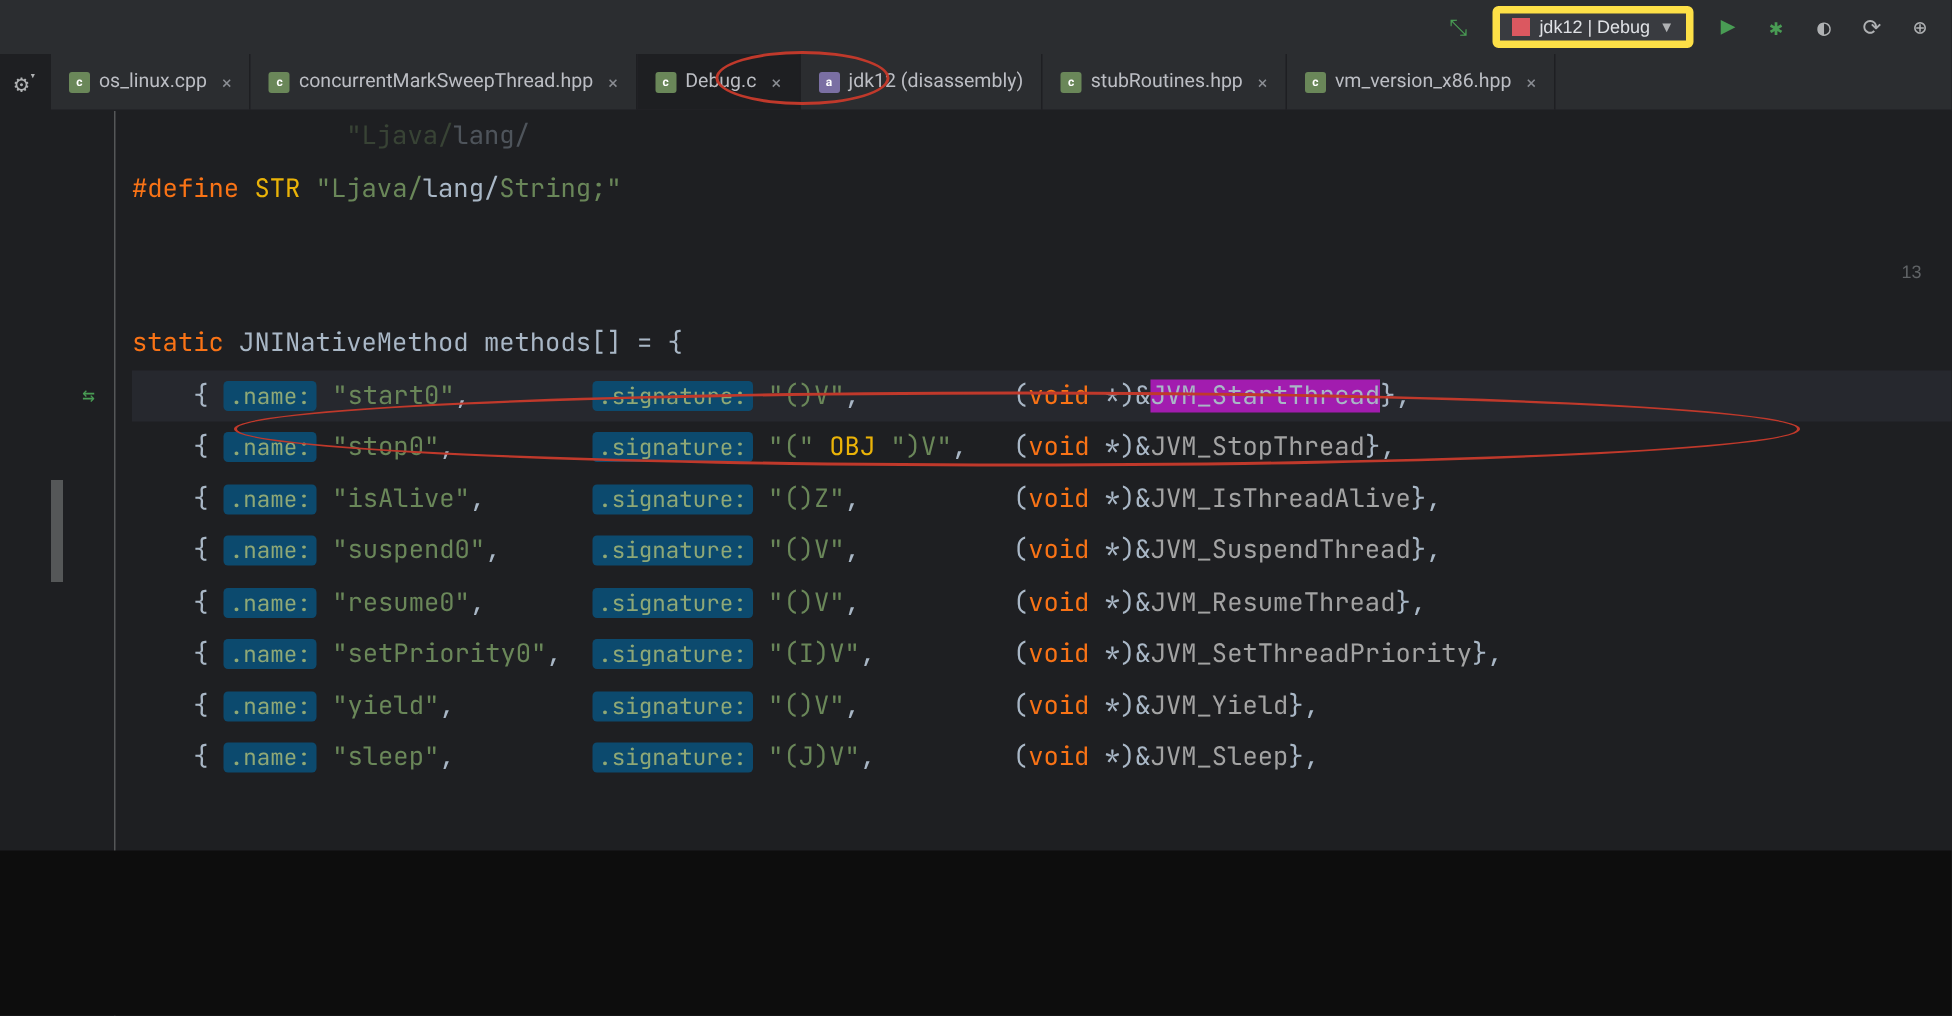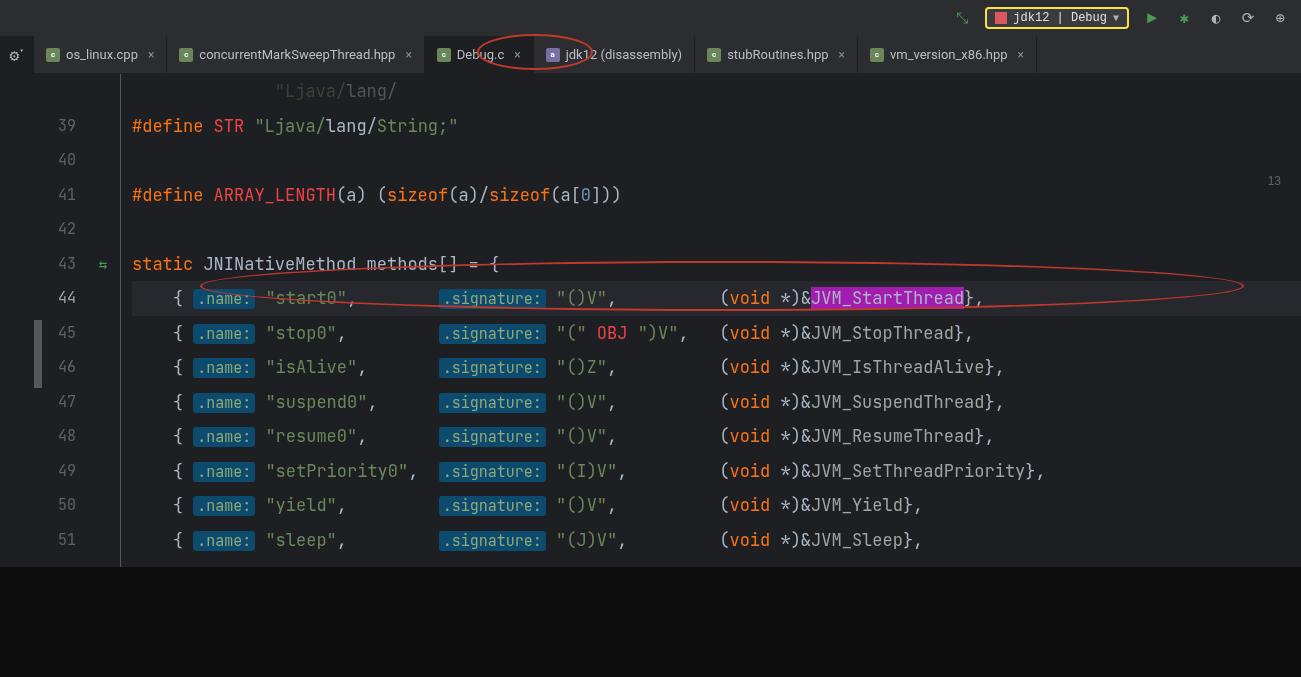--- a/index.html
+++ b/index.html
@@ -7,22 +7,22 @@
   body { background: #1e1f22; }
 
   .toolbar-top {
     position: absolute; top: 0; left: 0; right: 0; height: 36px;
     background: #2b2d30; display: flex; align-items: center; justify-content: flex-end;
     gap: 14px; padding-right: 12px;
   }
   .tl-icon { width: 18px; height: 18px; display: inline-flex; align-items: center; justify-content: center; color: #afb1b3; font-size: 15px; cursor: pointer; }
   .run-config {
     display: flex; align-items: center; gap: 6px;
-    background: #393b40; border: 2px solid #fde047; padding: 2px 8px; border-radius: 4px;
-    font-family: Liberation Mono, monospace; font-size: 12px; color: #dfe1e5;
+    background: #393b40; border: 5px solid #fde047; padding: 2px 8px; border-radius: 4px;
+    font-family: Liberation Sans, sans-serif; font-size: 12px; color: #dfe1e5;
     cursor: pointer;
     justify-content: space-between;
   }
   .run-config .box { width: 12px; height: 12px; background: #db5860; display:inline-block; }
   .play { color:#499c54; font-size:16px; }
   .bug  { color:#499c54; font-size:15px; }
 
   .settings-bar {
     position:absolute; top:36px; left:0; height:38px; width:34px;
     display:flex; align-items:center; justify-content:center;
@@ -75,21 +75,21 @@
   }
 
   .line { white-space: pre; height:34.5px; }
   .ln   { height:34.5px; }
   .mk   { height:34.5px; display:flex; align-items:center; justify-content:center; }
 
   .cur-line { background:#26282e; }
   .gutter-ln .cur { color:#a1a3a7; }
 
   .kw    { color:#f97316; }      
-  .mac   { color:#ef4444; }      
+  .mac   { color:#eab308; }      
   .str   { color:#6a8759; }      
   .id    { color:#a9b7c6; }
   .num   { color:#6897bb; }
   .hint  { background:#0c4a6e; color:#8fa876; padding:0 4px; border-radius:3px; font-size:15px; }
   .sel   { background:#a21caf; }
   .fn    { color:#a3a3a3; }
 
   .diff-mark { color:#499c54; }
 
   .ellipse-line {
@@ -162,36 +162,20 @@
     <span class="ficon">c</span>
     <span>vm_version_x86.hpp</span>
     <span class="close">×</span>
   </div>
 </div>
 <div class="tab-circle"></div>
 
 <div class="editor">
   <div class="gutter-break"></div>
 
-  <div class="gutter-ln">
-    <div class="ln">&nbsp;</div>
-    <div class="ln">39</div>
-    <div class="ln">40</div>
-    <div class="ln">41</div>
-    <div class="ln">42</div>
-    <div class="ln">43</div>
-    <div class="ln cur">44</div>
-    <div class="ln">45</div>
-    <div class="ln">46</div>
-    <div class="ln">47</div>
-    <div class="ln">48</div>
-    <div class="ln">49</div>
-    <div class="ln">50</div>
-    <div class="ln">51</div>
-  </div>
 
   <div class="gutter-marks">
     <div class="mk"></div>
     <div class="mk"></div>
     <div class="mk"></div>
     <div class="mk"></div>
     <div class="mk"></div>
     <div class="mk">
         <span class="diff-mark">⇆</span>
       </div>
@@ -207,21 +191,20 @@
 
   <div class="code-area">
     <div class="right-hint">13</div>
 
     <div class="line" style="opacity:.35"><span class="kw">         </span>     <span class="str">"Ljava/</span><span class="id">lang/</span></div>
 
     <div class="line"><span class="kw">#define</span> <span class="mac">STR</span> <span class="str">"Ljava/</span><span class="id">lang/</span><span class="str">String;"</span></div>
 
     <div class="line"> </div>
 
-    <div class="line"><span class="kw">#define</span> <span class="mac">ARRAY_LENGTH</span><span class="id">(a) (</span><span class="kw">sizeof</span><span class="id">(a)/</span><span class="kw">sizeof</span><span class="id">(a[<span class="num">0</span>]))</span></div>
 
     <div class="line"> </div>
 
     <div class="line"><span class="kw">static</span> <span class="id">JNINativeMethod</span> <span class="id">methods</span><span class="id">[] = {</span></div>
 
     <div id="rows">
         <div class="line cur-line">    { <span class="hint">.name:</span> <span class="str">"start0"</span>,        <span class="hint">.signature:</span> <span class="str">"()V"</span>,          (<span class="kw">void</span> *)&amp;<span class="sel">JVM_StartThread</span>},</div>
         <div class="line">    { <span class="hint">.name:</span> <span class="str">"stop0"</span>,         <span class="hint">.signature:</span> <span class="str">"("</span> <span class="mac">OBJ</span> <span class="str">")V"</span>,   (<span class="kw">void</span> *)&amp;<span class="fn">JVM_StopThread</span>},</div>
         <div class="line">    { <span class="hint">.name:</span> <span class="str">"isAlive"</span>,       <span class="hint">.signature:</span> <span class="str">"()Z"</span>,          (<span class="kw">void</span> *)&amp;<span class="fn">JVM_IsThreadAlive</span>},</div>
         <div class="line">    { <span class="hint">.name:</span> <span class="str">"suspend0"</span>,      <span class="hint">.signature:</span> <span class="str">"()V"</span>,          (<span class="kw">void</span> *)&amp;<span class="fn">JVM_SuspendThread</span>},</div>

